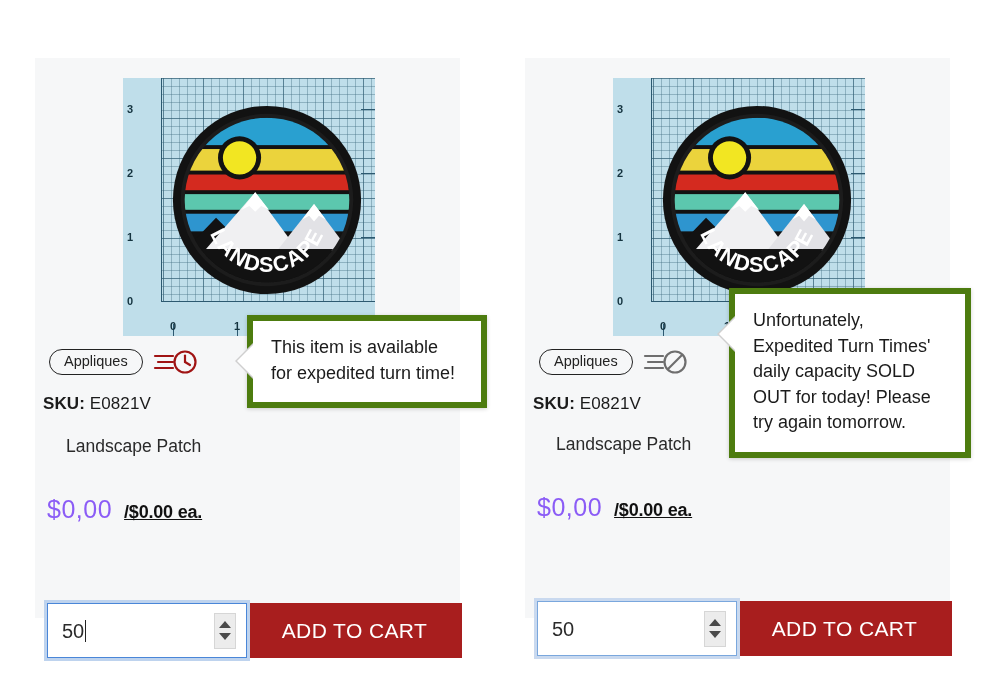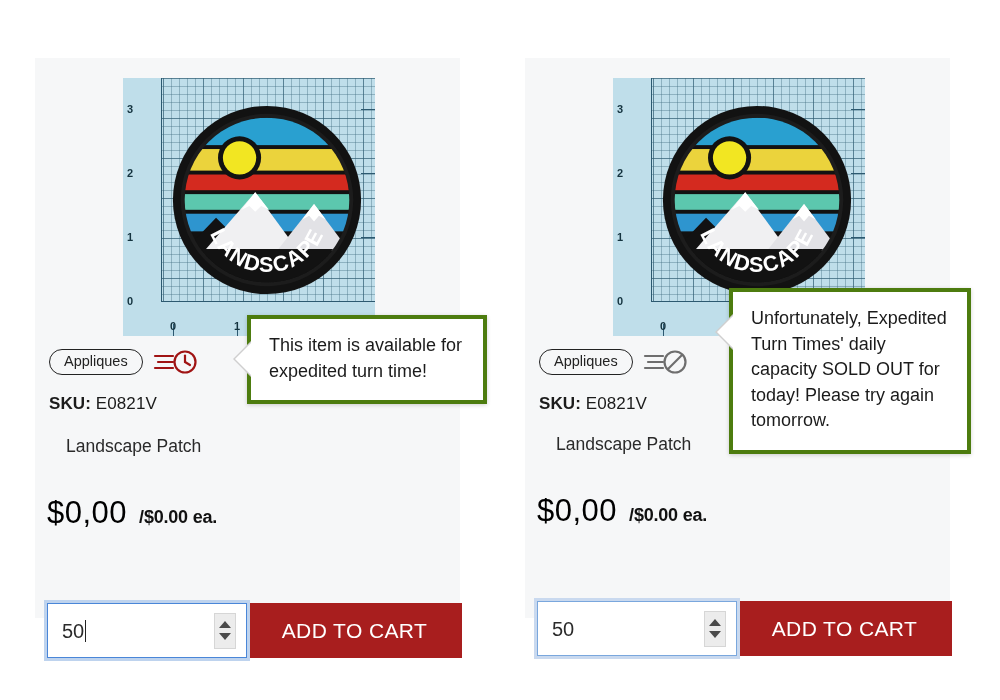--- a/index.html
+++ b/index.html
@@ -81,47 +81,48 @@
 
   .pill {
     border: 1.6px solid #222; border-radius: 999px;
     padding: 4px 14px 5px; font-size: 14.5px; color: #222;
     background: transparent; line-height: 1.1;
     font-family: "Liberation Sans", sans-serif;
   }
   .turn-icon { display: block; }
 
   .sku {
-    position: absolute; left: 14px; font-size: 17px; color: #1b1b1b;
+    position: absolute; left: 8px; font-size: 17px; color: #1b1b1b;
     letter-spacing: .1px;
   }
   #card-left .sku  { top: 336px; }
   #card-right .sku { top: 336px; }
   .sku b { font-weight: 700; }
   .sku span.val { font-weight: 400; }
 
   .pname {
     position: absolute; left: 14px; font-size: 17.5px; color: #2a2a2a;
     font-weight: 400;
     margin-left: 17px;
   }
   #card-left .pname  { top: 378px; }
   #card-right .pname { top: 376px; }
 
   
   .price-row { position: absolute; left: 12px; display: flex; align-items: baseline; }
   #card-left .price-row  { top: 437px; }
   #card-right .price-row { top: 435px; }
   .price-main {
-    font-size: 31px; font-weight: 300; color: #000000; letter-spacing: .5px;
+    font-size: 25px; font-weight: 300; color: #8b5cf6; letter-spacing: .5px;
     font-family: "Liberation Sans", sans-serif;
   }
   .price-each {
     font-size: 18px; font-weight: 700; color: #111; margin-left: 12px;
     letter-spacing: -.2px;
+    text-decoration: underline;
   }
 
   
   .buy-row { position: absolute; left: 12px; display: flex; align-items: center; }
   #card-left .buy-row  { top: 545px; }
   #card-right .buy-row { top: 543px; }
 
   .qty {
     position: relative; width: 200px; height: 55px;
     background: #ffffff; border: 1px solid #7aa7dd;
@@ -152,21 +153,21 @@
 
   .cart-btn {
     width: 215px; height: 55px; background: #a81e1e;
     color: #fff; font-size: 21px; letter-spacing: .4px;
     display: flex; align-items: center; justify-content: center;
     border: none; font-family: "Liberation Sans", sans-serif;
   }
 
   
   .tip {
-    position: absolute; background: #fff; border: 4px solid #4d7c0f;
+    position: absolute; background: #fff; border: 6px solid #4d7c0f;
     box-shadow: 0 1px 4px rgba(0,0,0,.18);
     padding: 14px 18px 16px; z-index: 30;
     font-size: 18px; line-height: 1.42; color: #1b1b1b;
   }
   .tip .arrow-outer {
     position: absolute; left: -18px; top: 22px;
     width: 0; height: 0;
     border-top: 18px solid transparent; border-bottom: 18px solid transparent;
     border-right: 18px solid #cfcfcf;
   }

